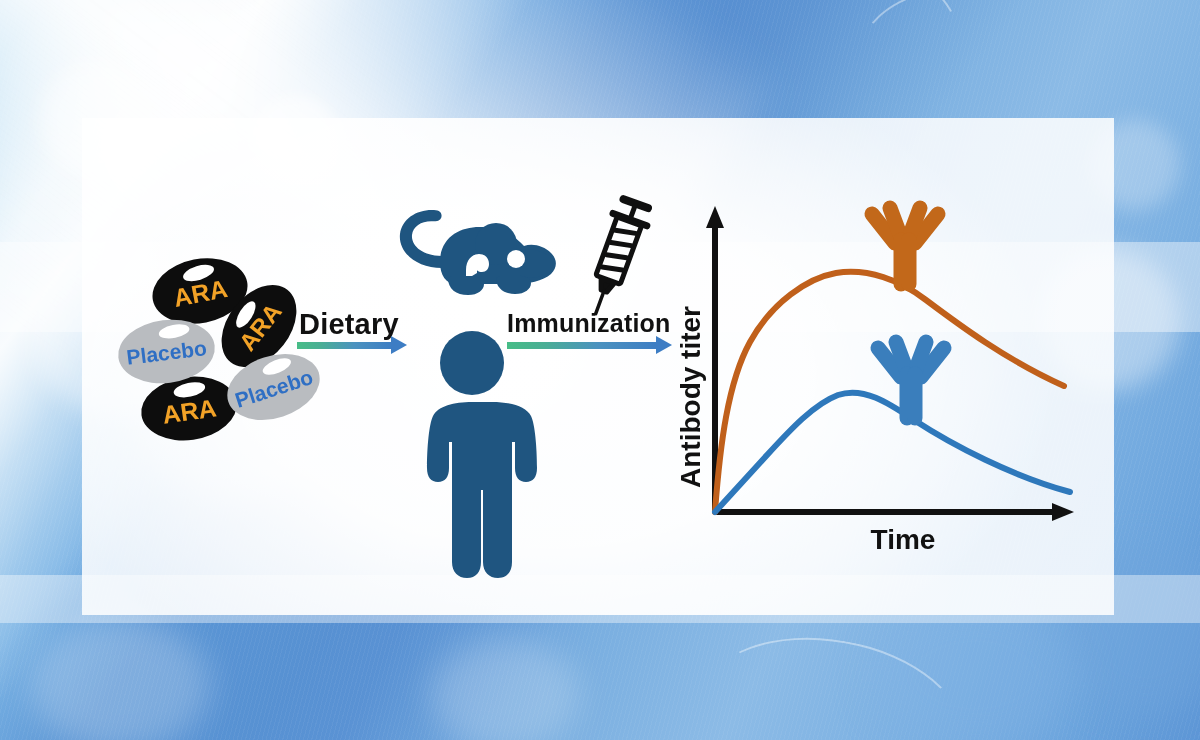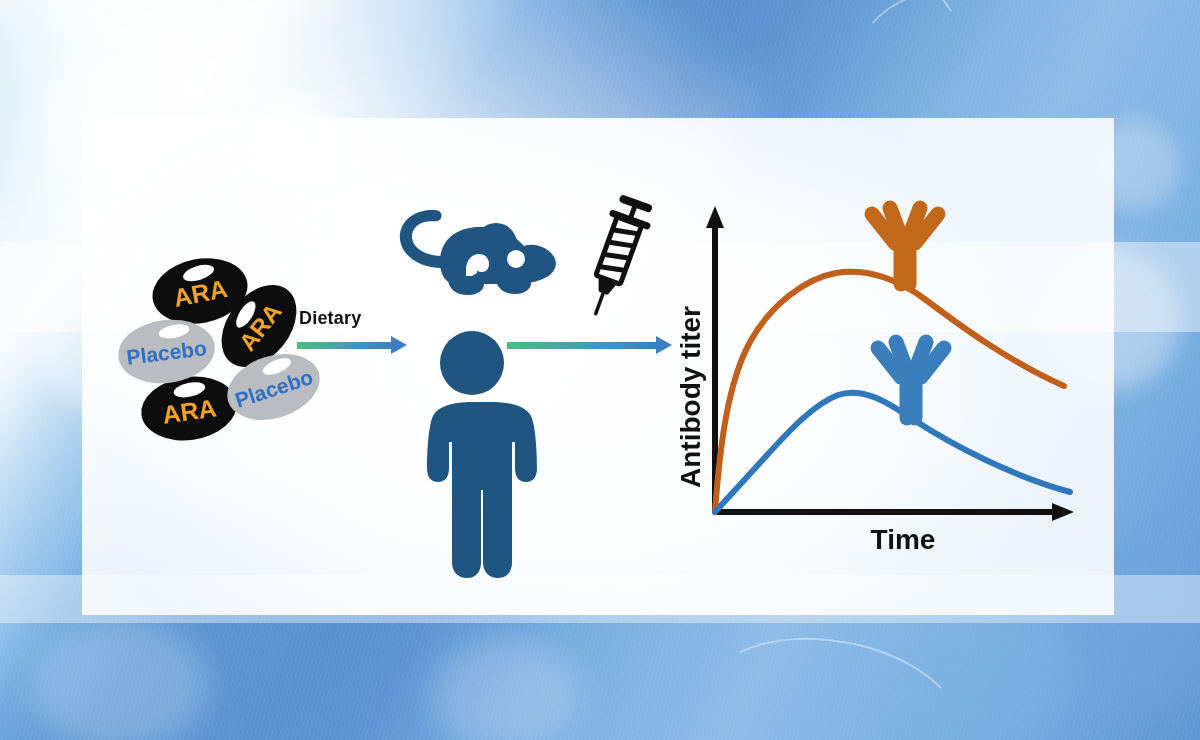--- a/index.html
+++ b/index.html
@@ -158,21 +158,21 @@
     <div class="gloss" style="left:43px;top:6px;width:31px;height:13px;transform:rotate(-4deg);"></div>
     <div class="txt" style="top:21px;font-size:21px;">Placebo</div>
   </div>
 
   <div class="pill plc" style="left:226px;top:356px;width:95px;height:62px;transform:rotate(-18deg);">
     <div class="body"></div>
     <div class="gloss" style="left:42px;top:6px;width:30px;height:13px;transform:rotate(-4deg);"></div>
     <div class="txt" style="top:21px;font-size:21px;">Placebo</div>
   </div>
 
-  <div class="lbl" style="left:299px;top:308px;font-size:18px;">Dietary</div>
+  <div class="lbl" style="left:299px;top:308px;font-size:29px;">Dietary</div>
   <div class="arrow" style="left:297px;top:342px;width:110px;">
     <div class="shaft"></div>
     <div class="head"></div>
   </div>
 
   <div class="fig" style="left:378px;top:206px;">
     <svg width="182" height="108" viewBox="0 0 182 108">
       <g fill="#1f5580">
 
         <path d="M62 56 C62 30 84 20 104 21 C124 22 138 31 146 40
@@ -213,20 +213,21 @@
                  L37 112 L40 112 L40 232 C40 242 46 248 55 248
                  C64 248 69 242 69 232 L69 160 L71 160 L71 232
                  C71 242 77 248 86 248 C95 248 100 242 100 232
                  L100 112 L103 112 L103 138 C103 147 107 152 114 152
                  C121 152 125 147 125 138 C125 118 123 94 119 86
                  C114 76 98 72 80 72 Z"></path>
       </g>
     </svg>
   </div>
 
+  <div class="lbl" style="left:507px;top:309px;font-size:25px;">Immunization</div>
   <div class="arrow" style="left:507px;top:342px;width:165px;">
     <div class="shaft"></div>
     <div class="head"></div>
   </div>
 
   <div class="fig" style="left:566px;top:190px;">
     <svg width="100" height="130" viewBox="0 0 100 130">
       <g transform="rotate(20 50 65)" fill="none" stroke="#101010" stroke-width="5" stroke-linecap="round" stroke-linejoin="round">
 
         <line x1="38" y1="10" x2="64" y2="10" stroke-width="8"></line>

